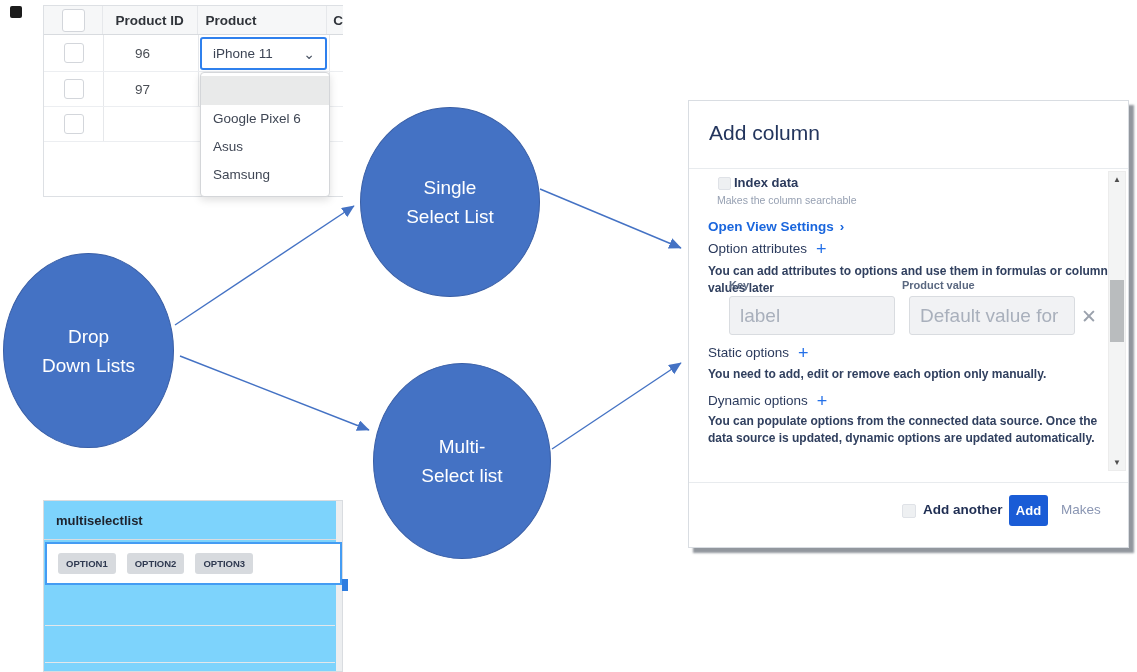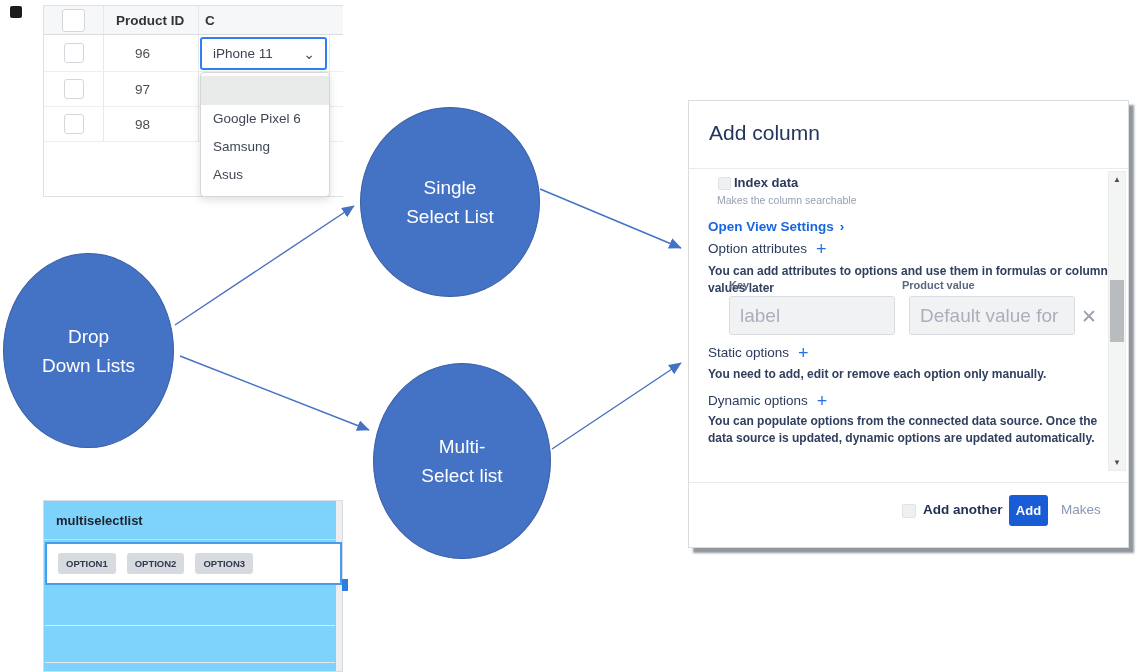--- a/index.html
+++ b/index.html
@@ -103,20 +103,21 @@
 <div class="stage">
 
   <div class="corner-mark"></div>
 
   <div class="pt">
     <div class="pt-row pt-head">
       <div class="pt-c1">
           <div class="cbx head"></div>
         </div>
       <div class="pt-c2">Product ID</div>
+      <div class="pt-c3">Product</div>
       <div class="pt-c4">C</div>
     </div>
     <div class="pt-row pt-body-row" style="height:37px;">
       <div class="pt-c1">
           <div class="cbx"></div>
         </div>
       <div class="pt-c2 num">96</div>
       <div class="pt-c3"></div>
       <div class="pt-c4"></div>
     </div>
@@ -125,35 +126,34 @@
           <div class="cbx"></div>
         </div>
       <div class="pt-c2 num">97</div>
       <div class="pt-c3"></div>
       <div class="pt-c4"></div>
     </div>
     <div class="pt-row pt-body-row" style="height:35px;">
       <div class="pt-c1">
           <div class="cbx"></div>
         </div>
-      <div class="pt-c2 num">98</div>
       <div class="pt-c3"></div>
       <div class="pt-c4"></div>
     </div>
   </div>
 
   <div class="select-box">
     <span>iPhone 11</span>
     <span class="select-chevron">⌄</span>
   </div>
   <div class="dd-panel">
     <div class="dd-empty"></div>
     <div class="dd-item">Google Pixel 6</div>
+    <div class="dd-item">Asus</div>
     <div class="dd-item">Samsung</div>
-    <div class="dd-item">Asus</div>
   </div>
 
   <div class="circle circle-drop">
     <span>Drop</span>
     <span>Down Lists</span>
   </div>
   <div class="circle circle-single">
     <span>Single</span>
     <span>Select List</span>
   </div>

